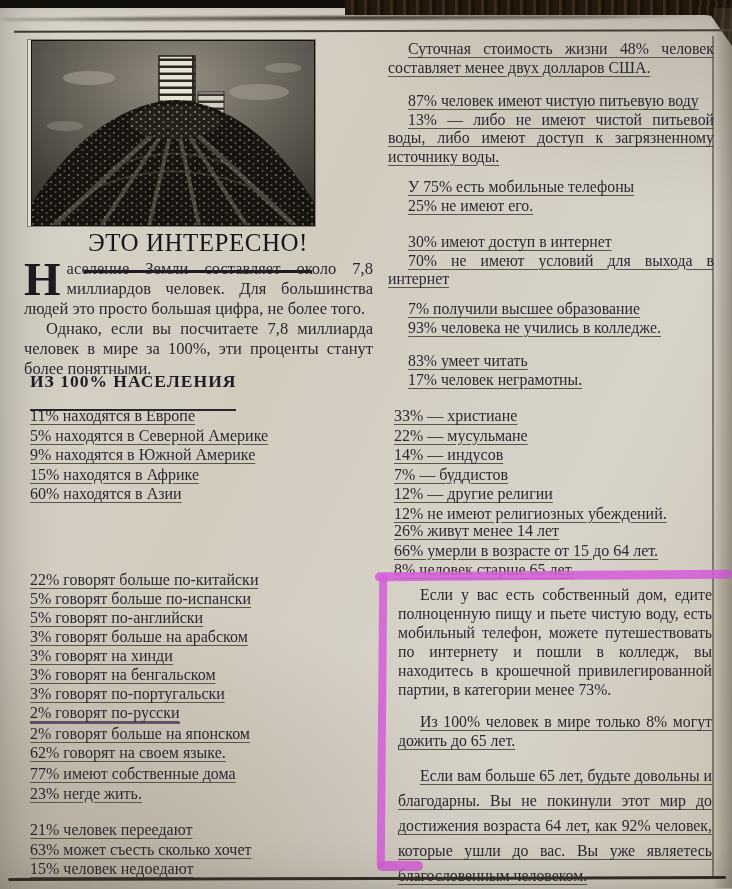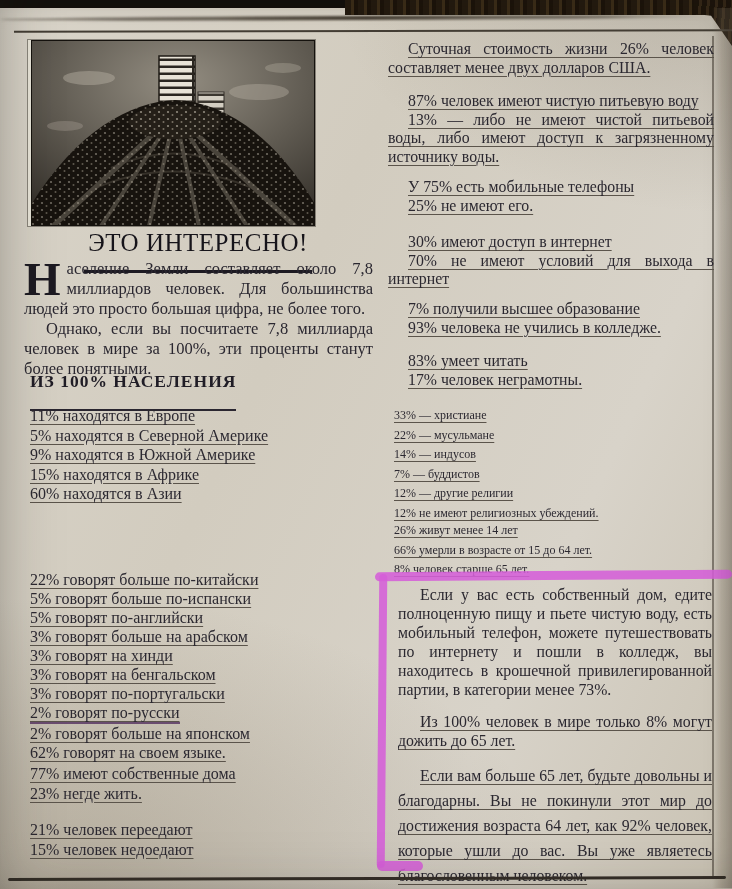--- a/index.html
+++ b/index.html
@@ -50,21 +50,21 @@
   ul.tight li{line-height:19px;}
   .pen-underline{border-bottom:2.5px solid rgba(82,48,95,.8);width:fit-content;padding-bottom:0px;}
 
   .continents{top:406px;} .residence{top:519px;} .languages{top:570px;}
   .housing{top:764px;} .food{top:820px;line-height:19px;}
 
   .stat-group{position:absolute;left:388px;width:326px;font-size:15.8px;line-height:18.5px;text-align:justify;color:#2b2830;}
   .stat-group p{margin:0;text-indent:20px;text-decoration:underline;text-decoration-color:#5b544b;text-decoration-thickness:1px;text-underline-offset:3px;}
   .g-cost{top:40px;} .g-water{top:92px;} .g-phones{top:178px;} .g-internet{top:233px;}
   .g-edu{top:300px;} .g-lit{top:352px;}
-  ul.right-list{left:394px;width:322px;font-size:12px;}
+  ul.right-list{left:394px;width:322px;font-size:16px;}
   .religions{top:406px;line-height:17.3px;} .ages{top:521px;line-height:17.3px;}
 
   
   .hl-text{position:absolute;left:398px;top:585px;width:314px;font-size:15.8px;line-height:19px;text-align:justify;color:#2b2830;}
   .hl-text p{margin:0;text-indent:22px;}
   .hl-text p.u2{text-decoration:underline;text-decoration-color:#5b544b;text-underline-offset:3px;}
   .hl-text .p2{margin-top:13px;} .hl-text .p3{margin-top:13px;line-height:25px;} .hl-text .p4{margin-top:3px;}
 
   
   .hl-top{position:absolute;left:375px;top:571px;width:357px;height:9px;background:var(--hl,#d55fd8);
@@ -168,25 +168,26 @@
     <li>62% говорят на своем языке.</li>
   </ul>
 
   <ul class="stat-list housing">
     <li>77% имеют собственные дома</li>
     <li>23% негде жить.</li>
   </ul>
 
   <ul class="stat-list food">
     <li>21% человек переедают</li>
+    <li>63% может съесть сколько хочет</li>
     <li>15% человек недоедают</li>
   </ul>
 
   <div class="stat-group g-cost">
-    <p>Суточная стоимость жизни 26% человек составляет менее двух долларов США.</p>
+    <p>Суточная стоимость жизни 48% человек составляет менее двух долларов США.</p>
   </div>
   <div class="stat-group g-water">
     <p>87% человек имеют чистую питьевую воду</p>
     <p>13% — либо не имеют чистой питьевой воды, либо имеют доступ к загрязненному источнику воды.</p>
   </div>
   <div class="stat-group g-phones">
     <p>У 75% есть мобильные телефоны</p>
     <p>25% не имеют его.</p>
   </div>
   <div class="stat-group g-internet">

